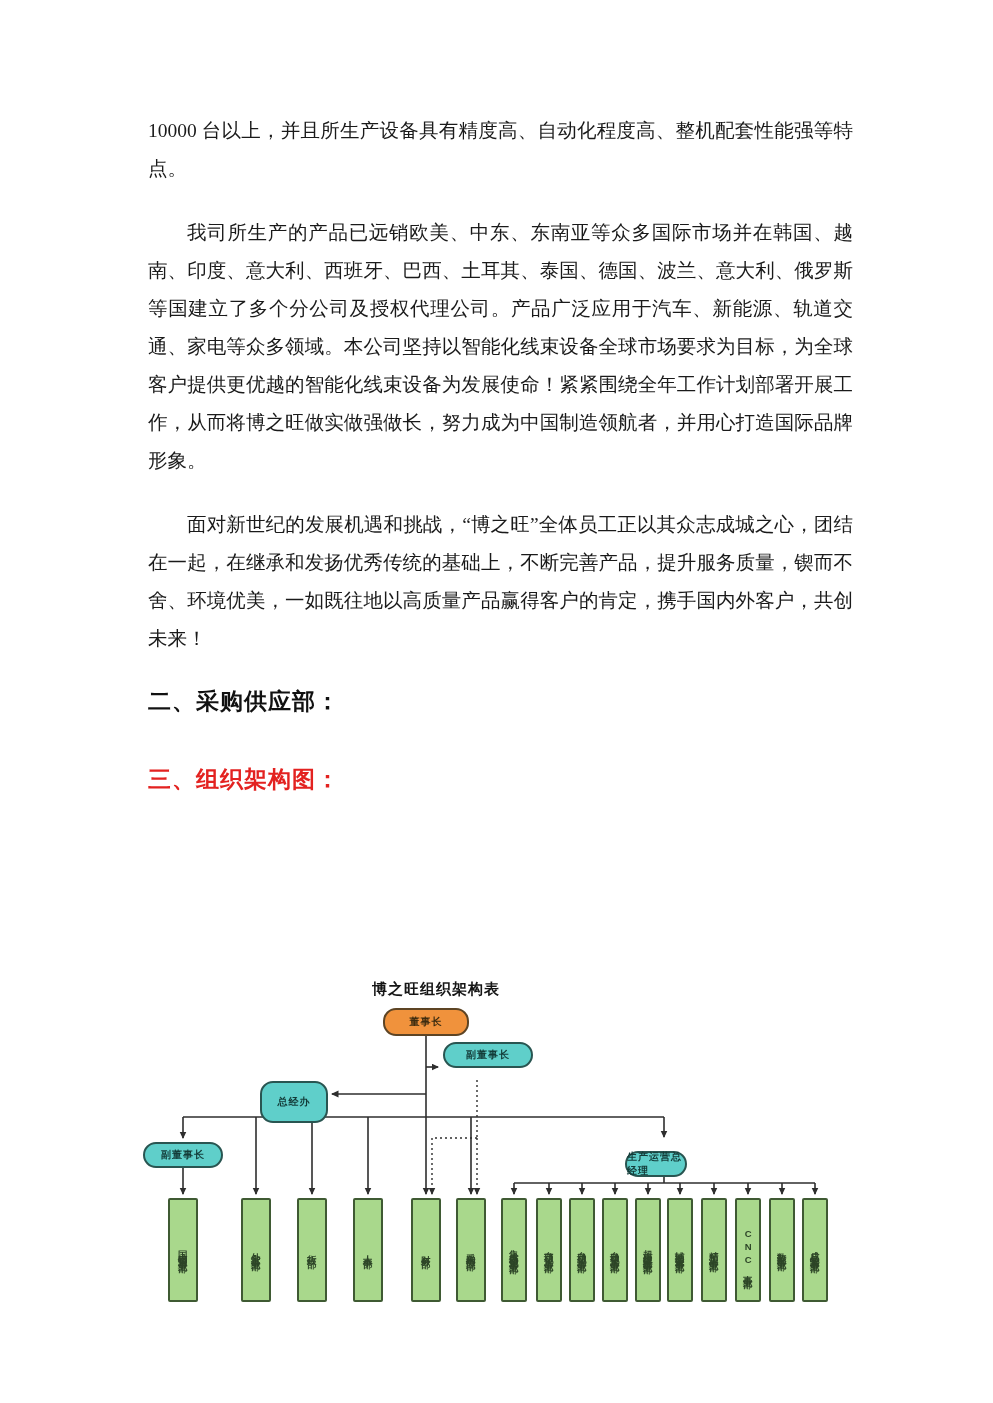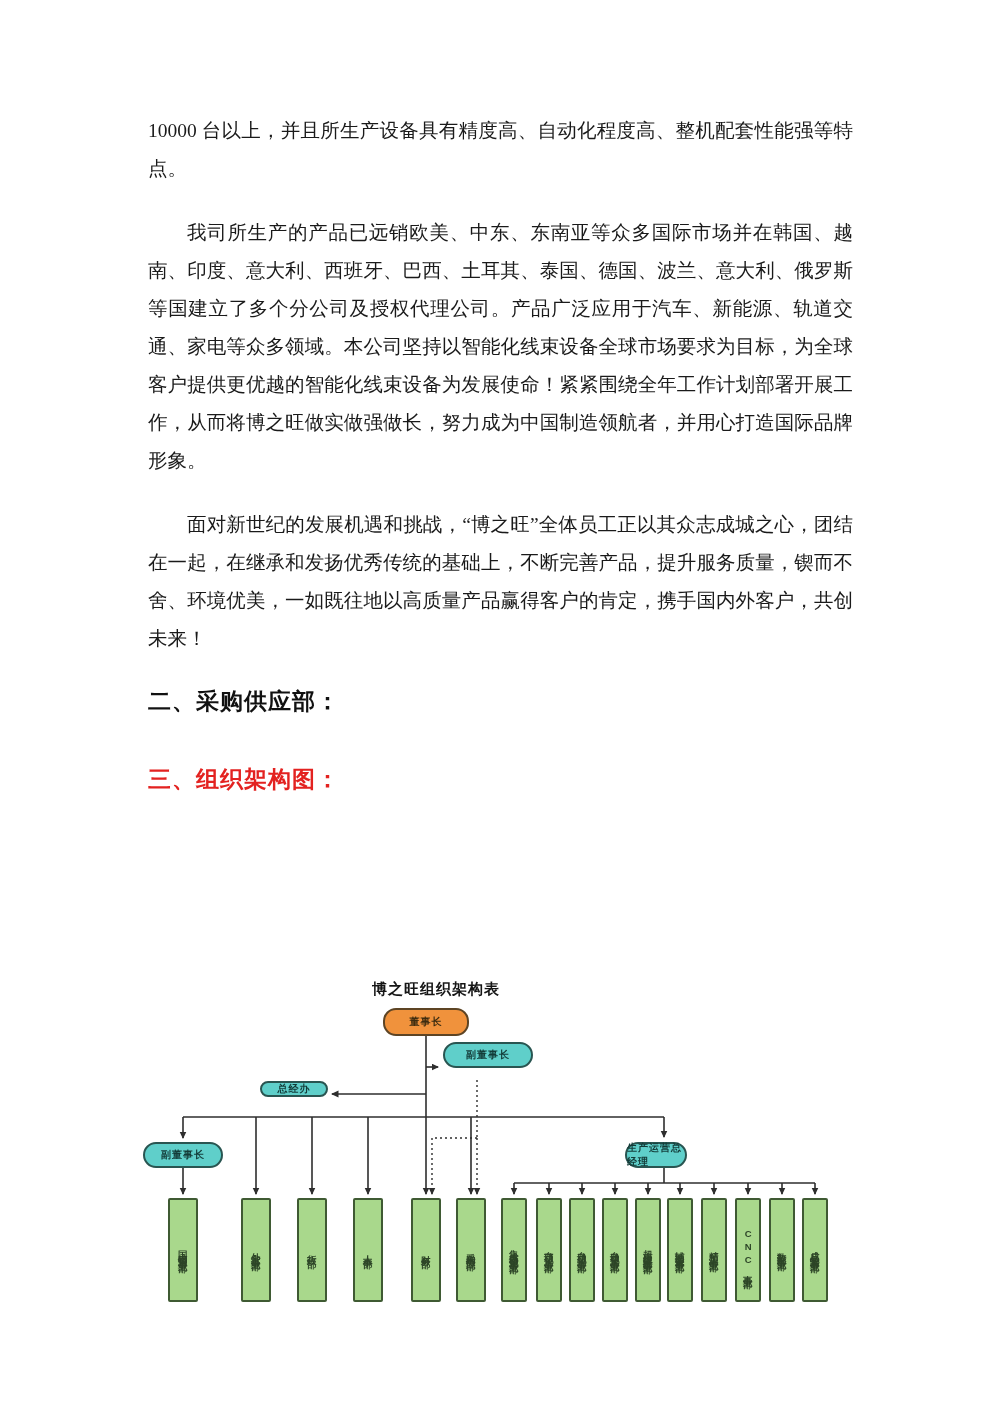--- a/index.html
+++ b/index.html
@@ -109,27 +109,27 @@
   </svg>
 
   <div class="chart-title">博之旺组织架构表</div>
 
   <div class="cbox orange h" style="left:383px;top:30px;width:86px;height:28px;">
     <span>董事长</span>
   </div>
   <div class="cbox teal h" style="left:443px;top:64px;width:90px;height:26px;">
     <span>副董事长</span>
   </div>
-  <div class="cbox teal h" style="left:260px;top:103px;width:68px;height:16px;">
+  <div class="cbox teal h" style="left:260px;top:103px;width:68px;height:42px;">
     <span>总经办</span>
   </div>
   <div class="cbox teal h" style="left:143px;top:164px;width:80px;height:26px;">
     <span>副董事长</span>
   </div>
-  <div class="cbox teal h" style="left:625px;top:164px;width:62px;height:26px;">
+  <div class="cbox teal h" style="left:625px;top:173px;width:62px;height:26px;">
     <span>生产运营总经理</span>
   </div>
 
   <div class="dept" style="left:168px;width:30px;">
     <span>国内销售事业部</span>
     </div>
   <div class="dept" style="left:241px;width:30px;">
     <span>外贸事业部</span>
     </div>
   <div class="dept" style="left:297px;width:30px;">

